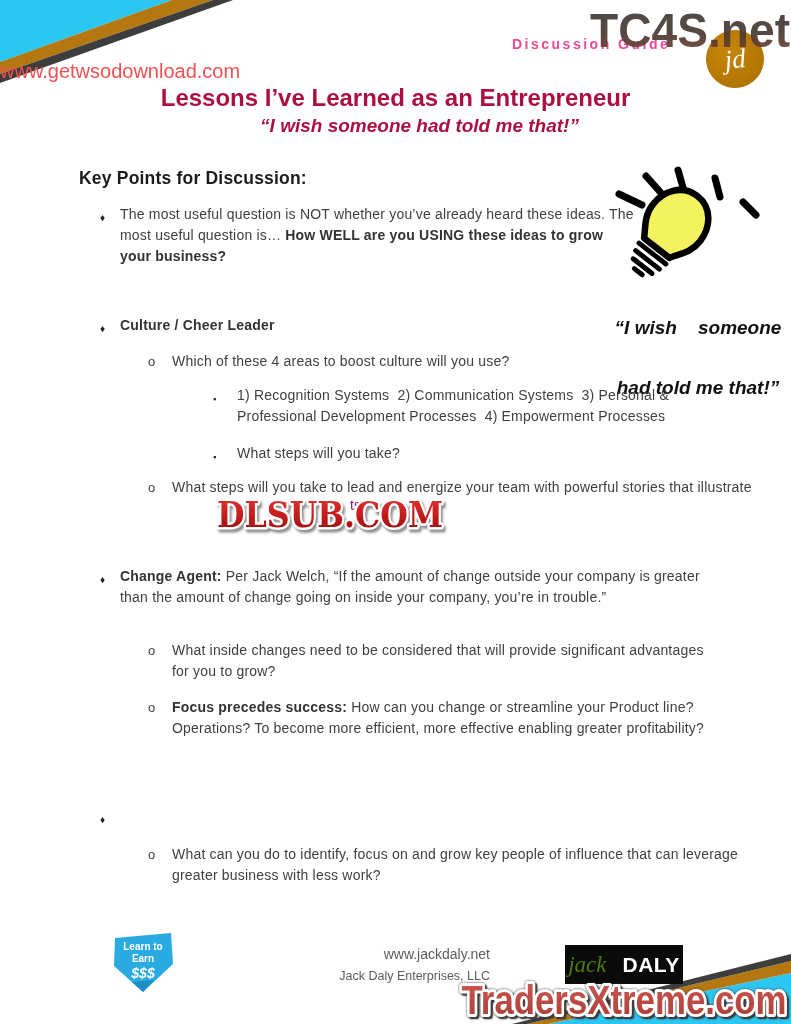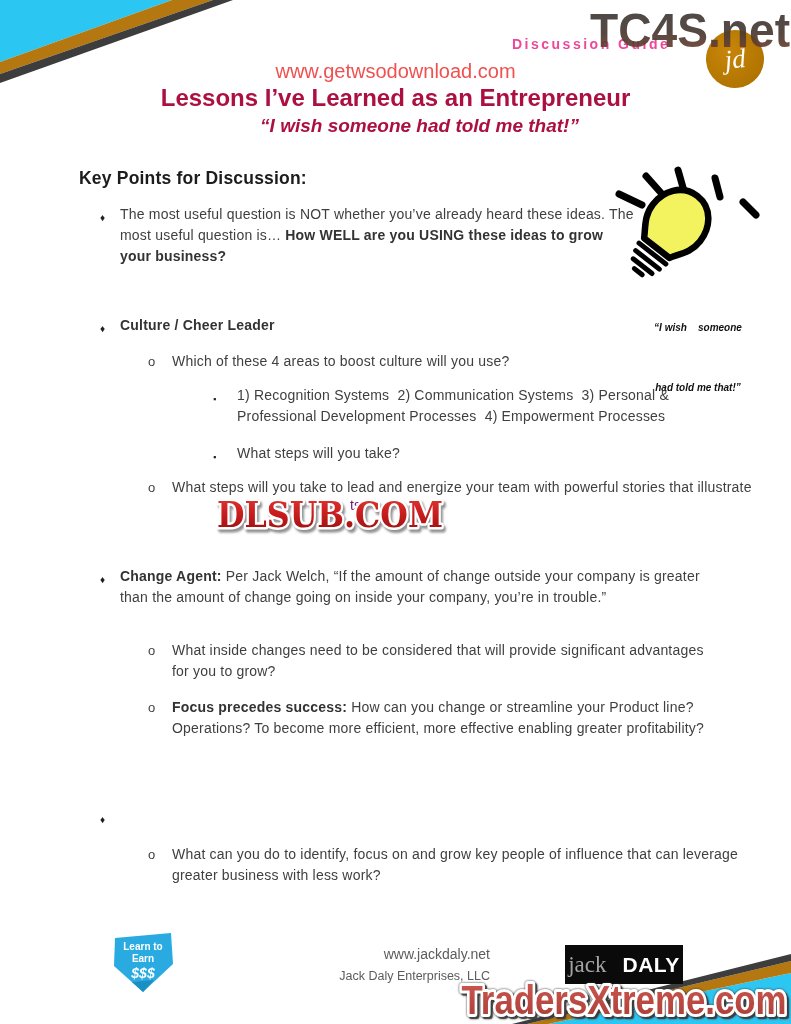--- a/index.html
+++ b/index.html
@@ -9,21 +9,21 @@
   .corners{position:absolute;left:0;top:0;width:791px;height:1024px;z-index:0;}
   
   .tc4s{position:absolute;left:586px;top:0;width:206px;height:58px;z-index:4;opacity:.93;}
   .doc-type{position:absolute;left:512px;top:36px;z-index:1;font-weight:700;font-size:14px;
             letter-spacing:2.5px;color:#ec4899;}
   .jd-circle{position:absolute;left:706px;top:30px;width:58px;height:58px;border-radius:50%;
              background:radial-gradient(circle at 40% 35%, #c8860a 0%, #b27500 70%, #a46a00 100%);
              z-index:3;display:flex;align-items:center;justify-content:center;
              color:#fff;font-family:"Liberation Serif",serif;font-style:italic;font-size:27px;
              transform:rotate(-6deg);}
-  .wso-link{position:absolute;left:0;top:60px;width:791px;text-align:center;z-index:2;
+  .wso-link{position:absolute;left:0;top:60px;width:791px;z-index:2;
             font-size:20px;color:#f05050;}
   .doc-title{position:absolute;left:0;top:84px;width:791px;text-align:center;z-index:2;
              font-size:24px;font-weight:700;color:#ac1040;}
   .doc-subtitle{position:absolute;left:0;top:115px;width:791px;text-align:center;z-index:2;
                 font-size:19px;font-weight:700;font-style:italic;color:#ac1040;margin-left:24px;}
   
   .kp-heading{position:absolute;left:79px;top:168px;z-index:1;font-size:17.5px;font-weight:700;
               color:#1c1c1c;letter-spacing:.2px;}
   .item{position:absolute;z-index:1;font-size:14px;line-height:21px;color:#3f3f3f;
         letter-spacing:.2px;}
@@ -41,37 +41,37 @@
   #i6{left:172px;top:477px;width:585px;}
   #i7{left:120px;top:566px;width:590px;}
   #i8{left:172px;top:640px;width:545px;}
   #i9{left:172px;top:697px;width:537px;}
   #i10{left:120px;top:806px;width:450px;}
   #i11{left:172px;top:844px;width:575px;}
   .frag{position:absolute;left:350px;top:497px;z-index:1;font-size:14px;color:#701a75;}
   
   .bulb{position:absolute;left:612px;top:164px;width:175px;height:120px;z-index:1;}
   .bulb-caption{position:absolute;left:608px;top:278px;width:180px;z-index:1;text-align:center;
-                font-size:10px;font-weight:700;font-style:italic;color:#111;line-height:20px;
+                font-size:19px;font-weight:700;font-style:italic;color:#111;line-height:20px;
                 white-space:pre;}
   
   .dlsub{position:absolute;left:210px;top:488px;width:240px;height:52px;z-index:5;
          filter:drop-shadow(2px 3px 1px rgba(110,110,110,.75));}
   .traders{position:absolute;left:456px;top:977px;width:335px;height:47px;z-index:6;
            filter:drop-shadow(2px 2px 0 rgba(60,60,60,.85)) drop-shadow(0 0 1px #333);}
   
   .badge{position:absolute;left:112px;top:930px;width:64px;height:66px;z-index:2;}
   .footer-center{position:absolute;left:240px;top:946px;width:250px;z-index:1;text-align:right;
                  color:#5c5c5c;}
   .footer-site{font-size:14px;}
   .footer-company{font-size:12.5px;margin-top:7px;}
   .jd-logo{position:absolute;left:565px;top:945px;width:118px;height:39px;background:#0a0a0a;
            z-index:2;display:flex;align-items:center;justify-content:center;}
-  .jd-logo .jack{font-family:"Liberation Serif",serif;font-size:23px;
-                 color:#a3a3a3;}
+  .jd-logo .jack{font-family:"Liberation Serif",serif;font-style:italic;font-size:23px;
+                 color:#4d7c0f;}
   .jd-logo .daly{font-family:"Liberation Sans",sans-serif;font-weight:800;font-size:21px;
                  color:#fff;letter-spacing:.5px;margin-left:16px;}
 </style>
 </head>
 <body>
 
 <div class="page">
 
   <svg class="corners" viewBox="0 0 791 1024">
     <polygon points="0,0 172,0 0,62" fill="#2cc6f3"></polygon>

